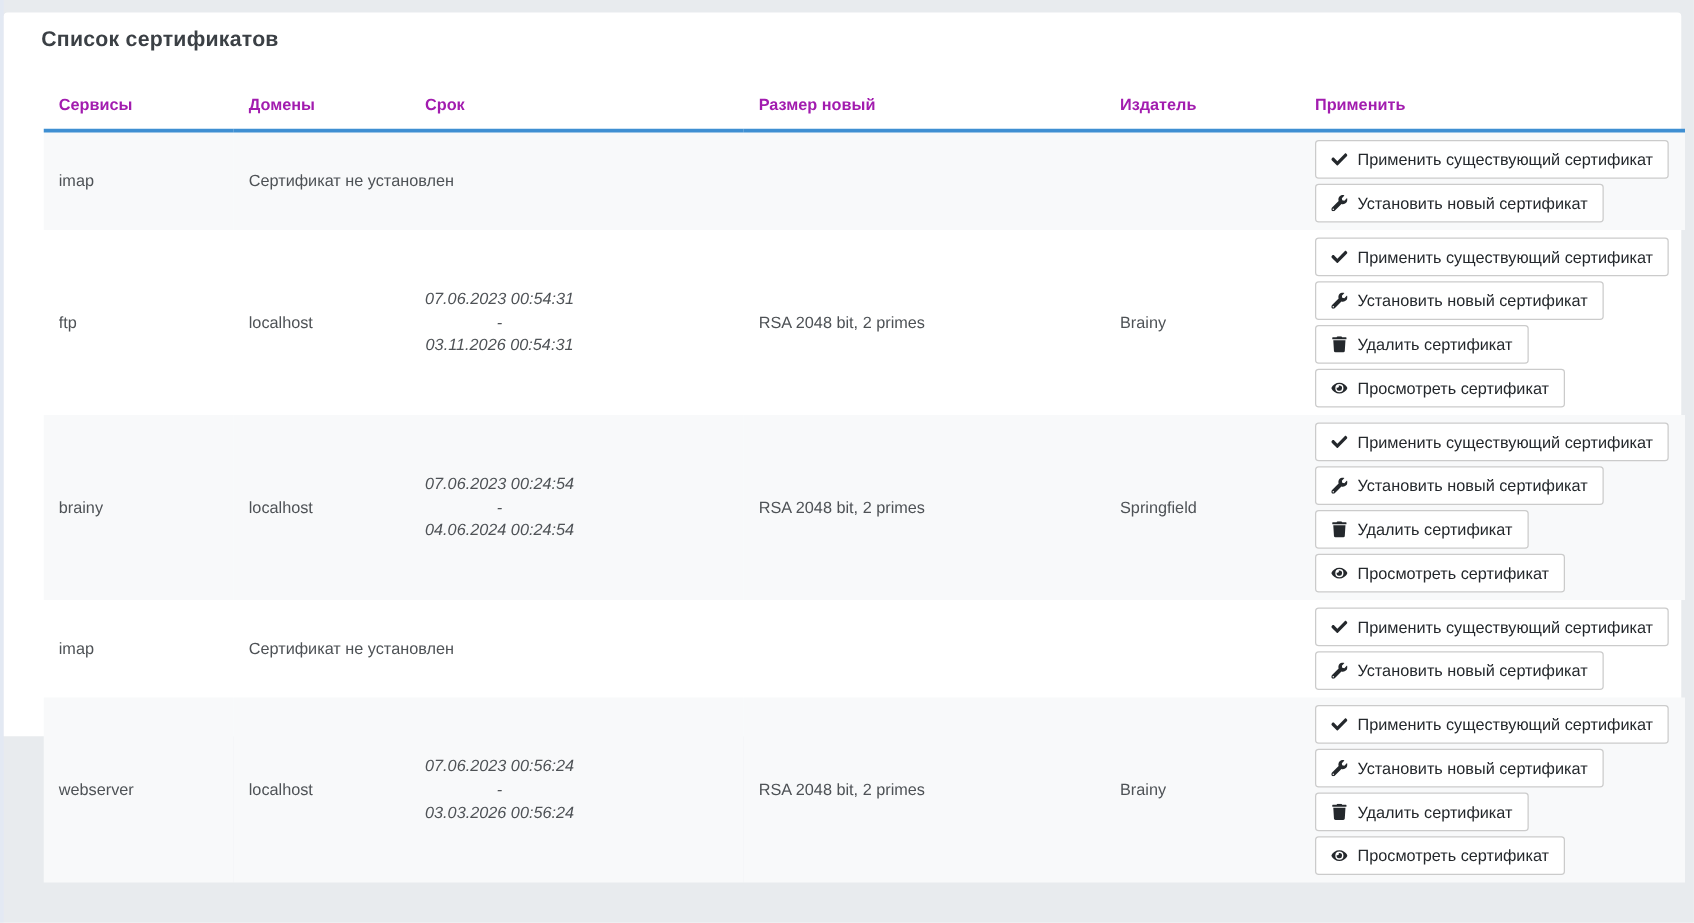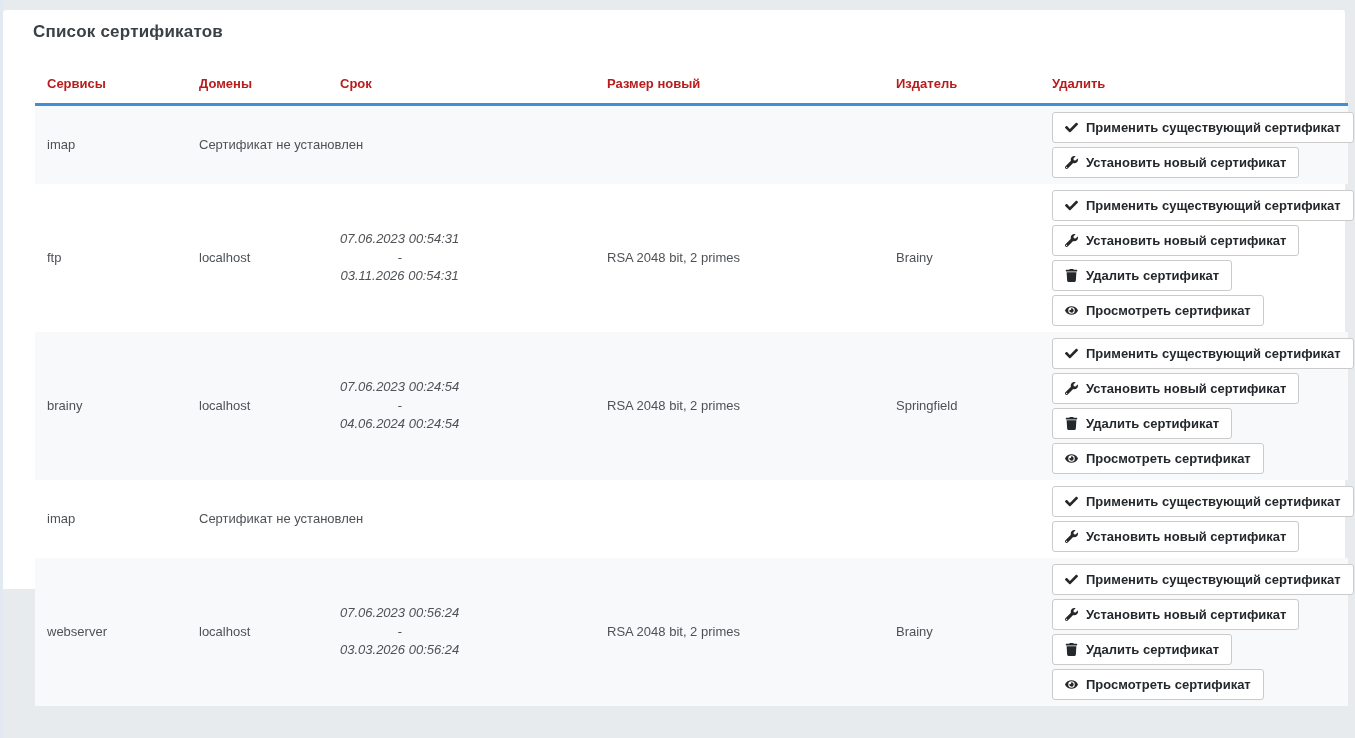--- a/index.html
+++ b/index.html
@@ -26,21 +26,21 @@
   }
   table.cert-table {
     border-collapse: collapse;
     table-layout: fixed;
     width: 1313px;
     margin-left: 2px;
     margin-top: 10px;
   }
   .cert-table th {
     text-align: left;
-    font-size: 13px; font-weight: 700; color: #b91c1c;
+    font-size: 13px; font-weight: 700; color: #a21caf;
     padding: 24px 12px 12px 12px;
     border-bottom: 3px solid #3f8fd2;
     line-height: 15px;
     white-space: nowrap;
   }
   .cert-table td {
     font-size: 13px; color: #4e5256;
     padding: 6px 12px;
     vertical-align: middle;
     line-height: 1.45;
@@ -57,21 +57,20 @@
     display: inline-flex; align-items: center; gap: 8px;
     background: #ffffff;
     border: 1px solid #cbcbcb;
     border-radius: 3px;
     padding: 6px 12px;
     font-family: "Liberation Sans", sans-serif;
     font-size: 13px; color: #24282c;
     line-height: 17px;
     white-space: nowrap;
     cursor: pointer;
-    font-weight: bold;
   }
   .ico { display: inline-flex; }
   .ico svg { display: block; }
 </style>
 </head>
 <body>
 
 <div class="left-sliver"></div>
 
 <div class="card">
@@ -86,21 +85,21 @@
         <col style="width:156px">
         <col style="width:308px">
     </colgroup>
     <thead>
       <tr>
         <th>Сервисы</th>
         <th>Домены</th>
         <th>Срок</th>
         <th>Размер новый</th>
         <th>Издатель</th>
-        <th>Удалить</th>
+        <th>Применить</th>
       </tr>
     </thead>
     <tbody>
         <tr>
     <td class="c-service">imap</td>
     <td class="c-domain" colspan="4">Сертификат не установлен</td>
 
     <td class="c-actions">
       <div class="actions-wrap">
               <button class="btn">

